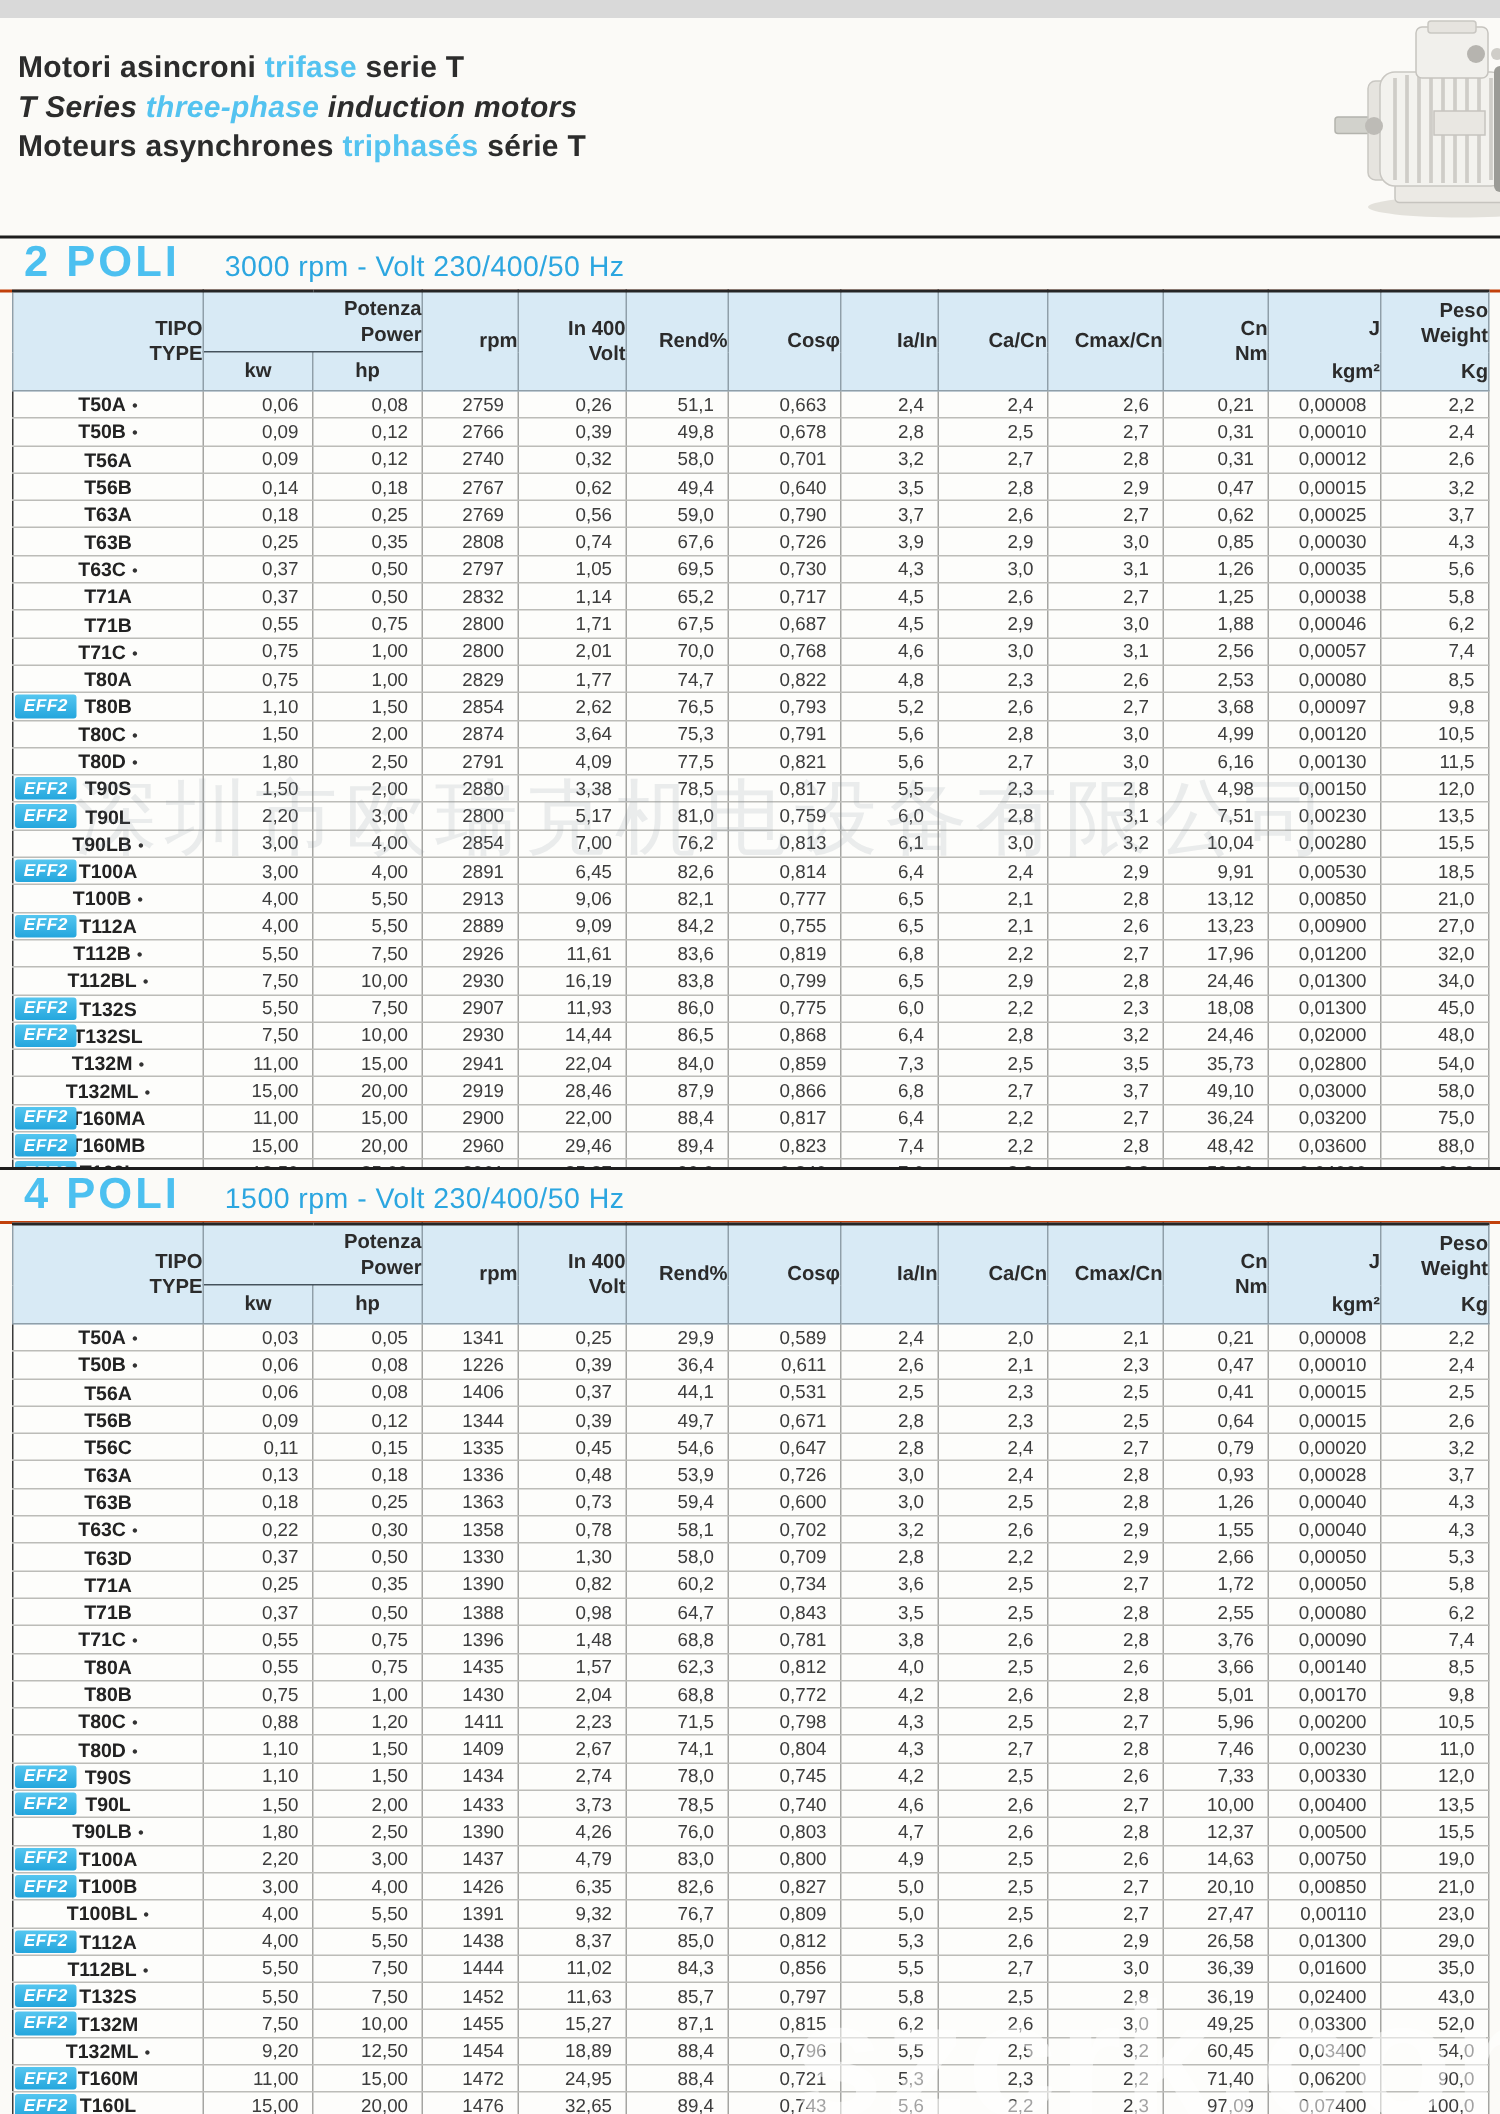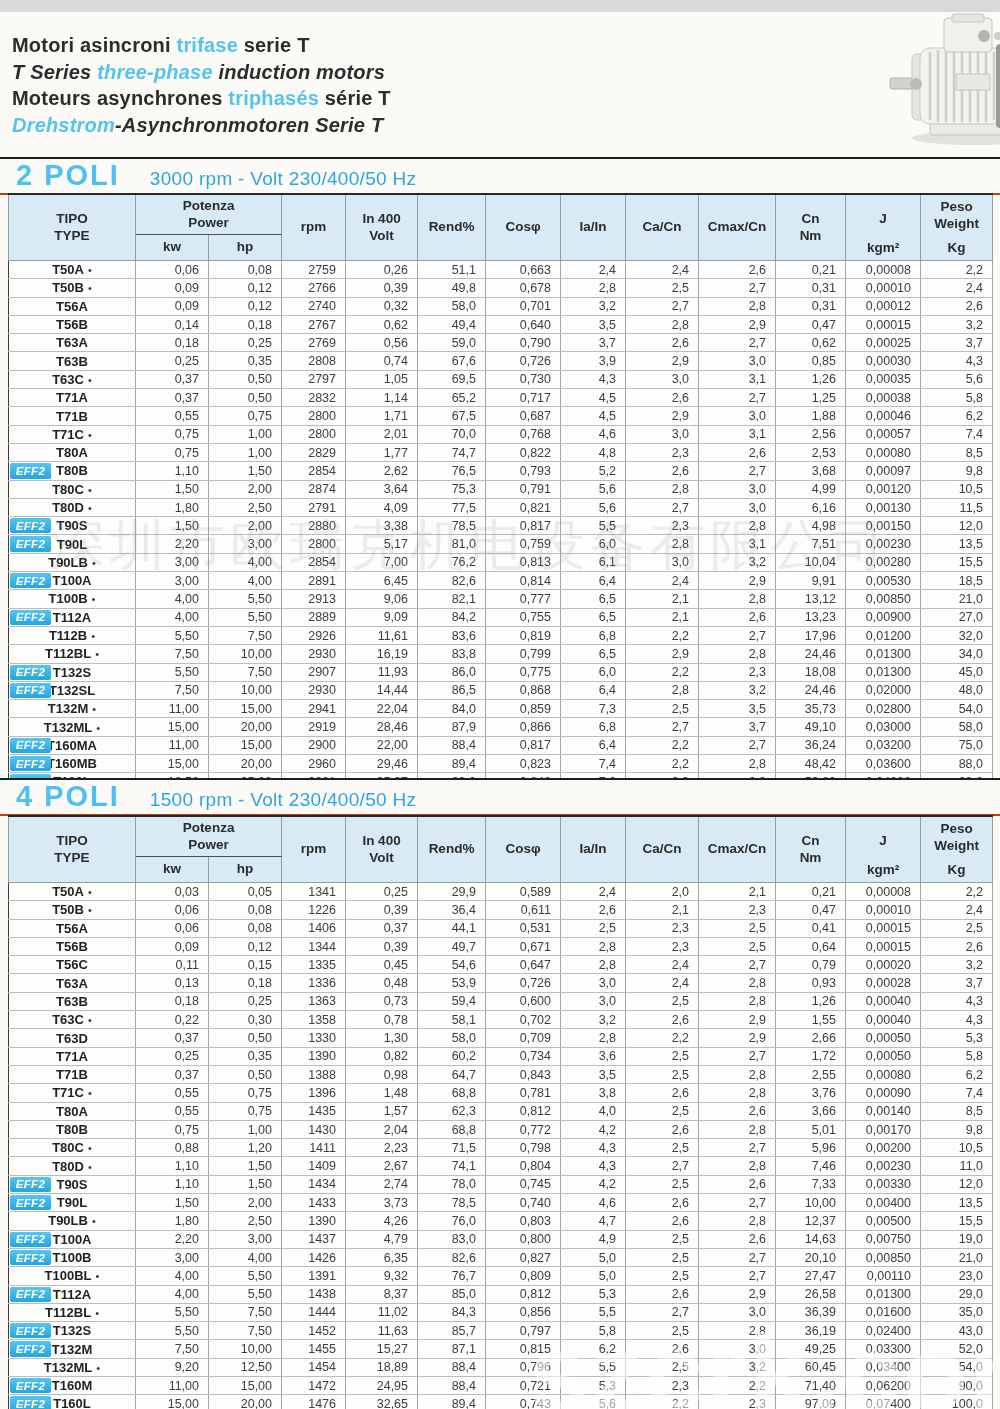--- a/index.html
+++ b/index.html
@@ -22,21 +22,21 @@
   .sec-big{font-size:29px;font-weight:bold;color:#4cc0f0;letter-spacing:2px;line-height:31px;}
   .sec-sub{font-size:19px;font-weight:normal;color:#2ca6e0;letter-spacing:.3px;}
 
   
   .tblwrap1{position:absolute;top:181px;left:8px;}
   .tblwrap2{position:absolute;top:803px;left:8px;}
   table{border-collapse:collapse;table-layout:fixed;width:984px;background:#fdfdfb;
         border:1.5px solid #3a3a3a;border-top:2px solid #262626;border-bottom:2.5px solid #262626;}
   th{background:#d8eaf5;border:1px solid #8f9fa9;font-weight:bold;font-size:13.5px;color:#2b2b2b;
      padding:0;line-height:1.25;}
-  .h1{height:36px;}
+  .h1{height:36px;text-align:right;}
   .h2{height:23px;font-size:13px;}
   .th-pot{border-bottom:1.5px solid #44525c;}
   .stack{display:flex;flex-direction:column;justify-content:space-between;height:58px;padding:4px 0 3px 0;}
   .stack .mid{margin:auto 0;}
   td{border-right:1px solid #a5a5a2;border-bottom:1px solid #bcbcb8;height:15.3px;
      font-size:12.5px;color:#3d3d3d;white-space:nowrap;overflow:hidden;}
   td.num{text-align:right;padding-right:9px;}
   td.tipo-cell{position:relative;text-align:center;padding:0;}
   .model{font-weight:bold;font-size:13px;color:#222;}
   .bullet{font-size:11px;margin-left:4px;color:#333;}
@@ -53,21 +53,20 @@
 </style>
 </head>
 <body>
 
 <div class="page">
 
   <div class="titles">
     <div><span>Motori asincroni </span><span class="hl">trifase</span><span> serie T</span></div>
     <div class="it"><span>T Series </span><span class="hl">three-phase</span><span> induction motors</span></div>
     <div><span>Moteurs asynchrones </span><span class="hl">triphasés</span><span> série T</span></div>
-    <div class="it"><span></span><span class="hl">Drehstrom</span><span>-Asynchronmotoren Serie T</span></div>
   </div>
 
   <svg class="motor" viewBox="0 0 162 140">
     <ellipse cx="88" cy="126" rx="62" ry="7" fill="#e3e1db"></ellipse>
     <rect x="44" y="110" width="86" height="13" rx="3" fill="#eceae5" stroke="#c6c4bf"></rect>
     <rect x="4" y="66" width="26" height="11" rx="2" fill="#d2d2cc" stroke="#b3b3ad"></rect>
     <rect x="26" y="42" width="14" height="66" rx="5" fill="#e6e4df" stroke="#c9c7c2"></rect>
     <rect x="34" y="36" width="84" height="76" rx="10" fill="#f3f2ee" stroke="#c9c7c2"></rect>
     <g stroke="#cfcdc8" stroke-width="2.5">
       <line x1="44" y1="40" x2="44" y2="108"></line>

